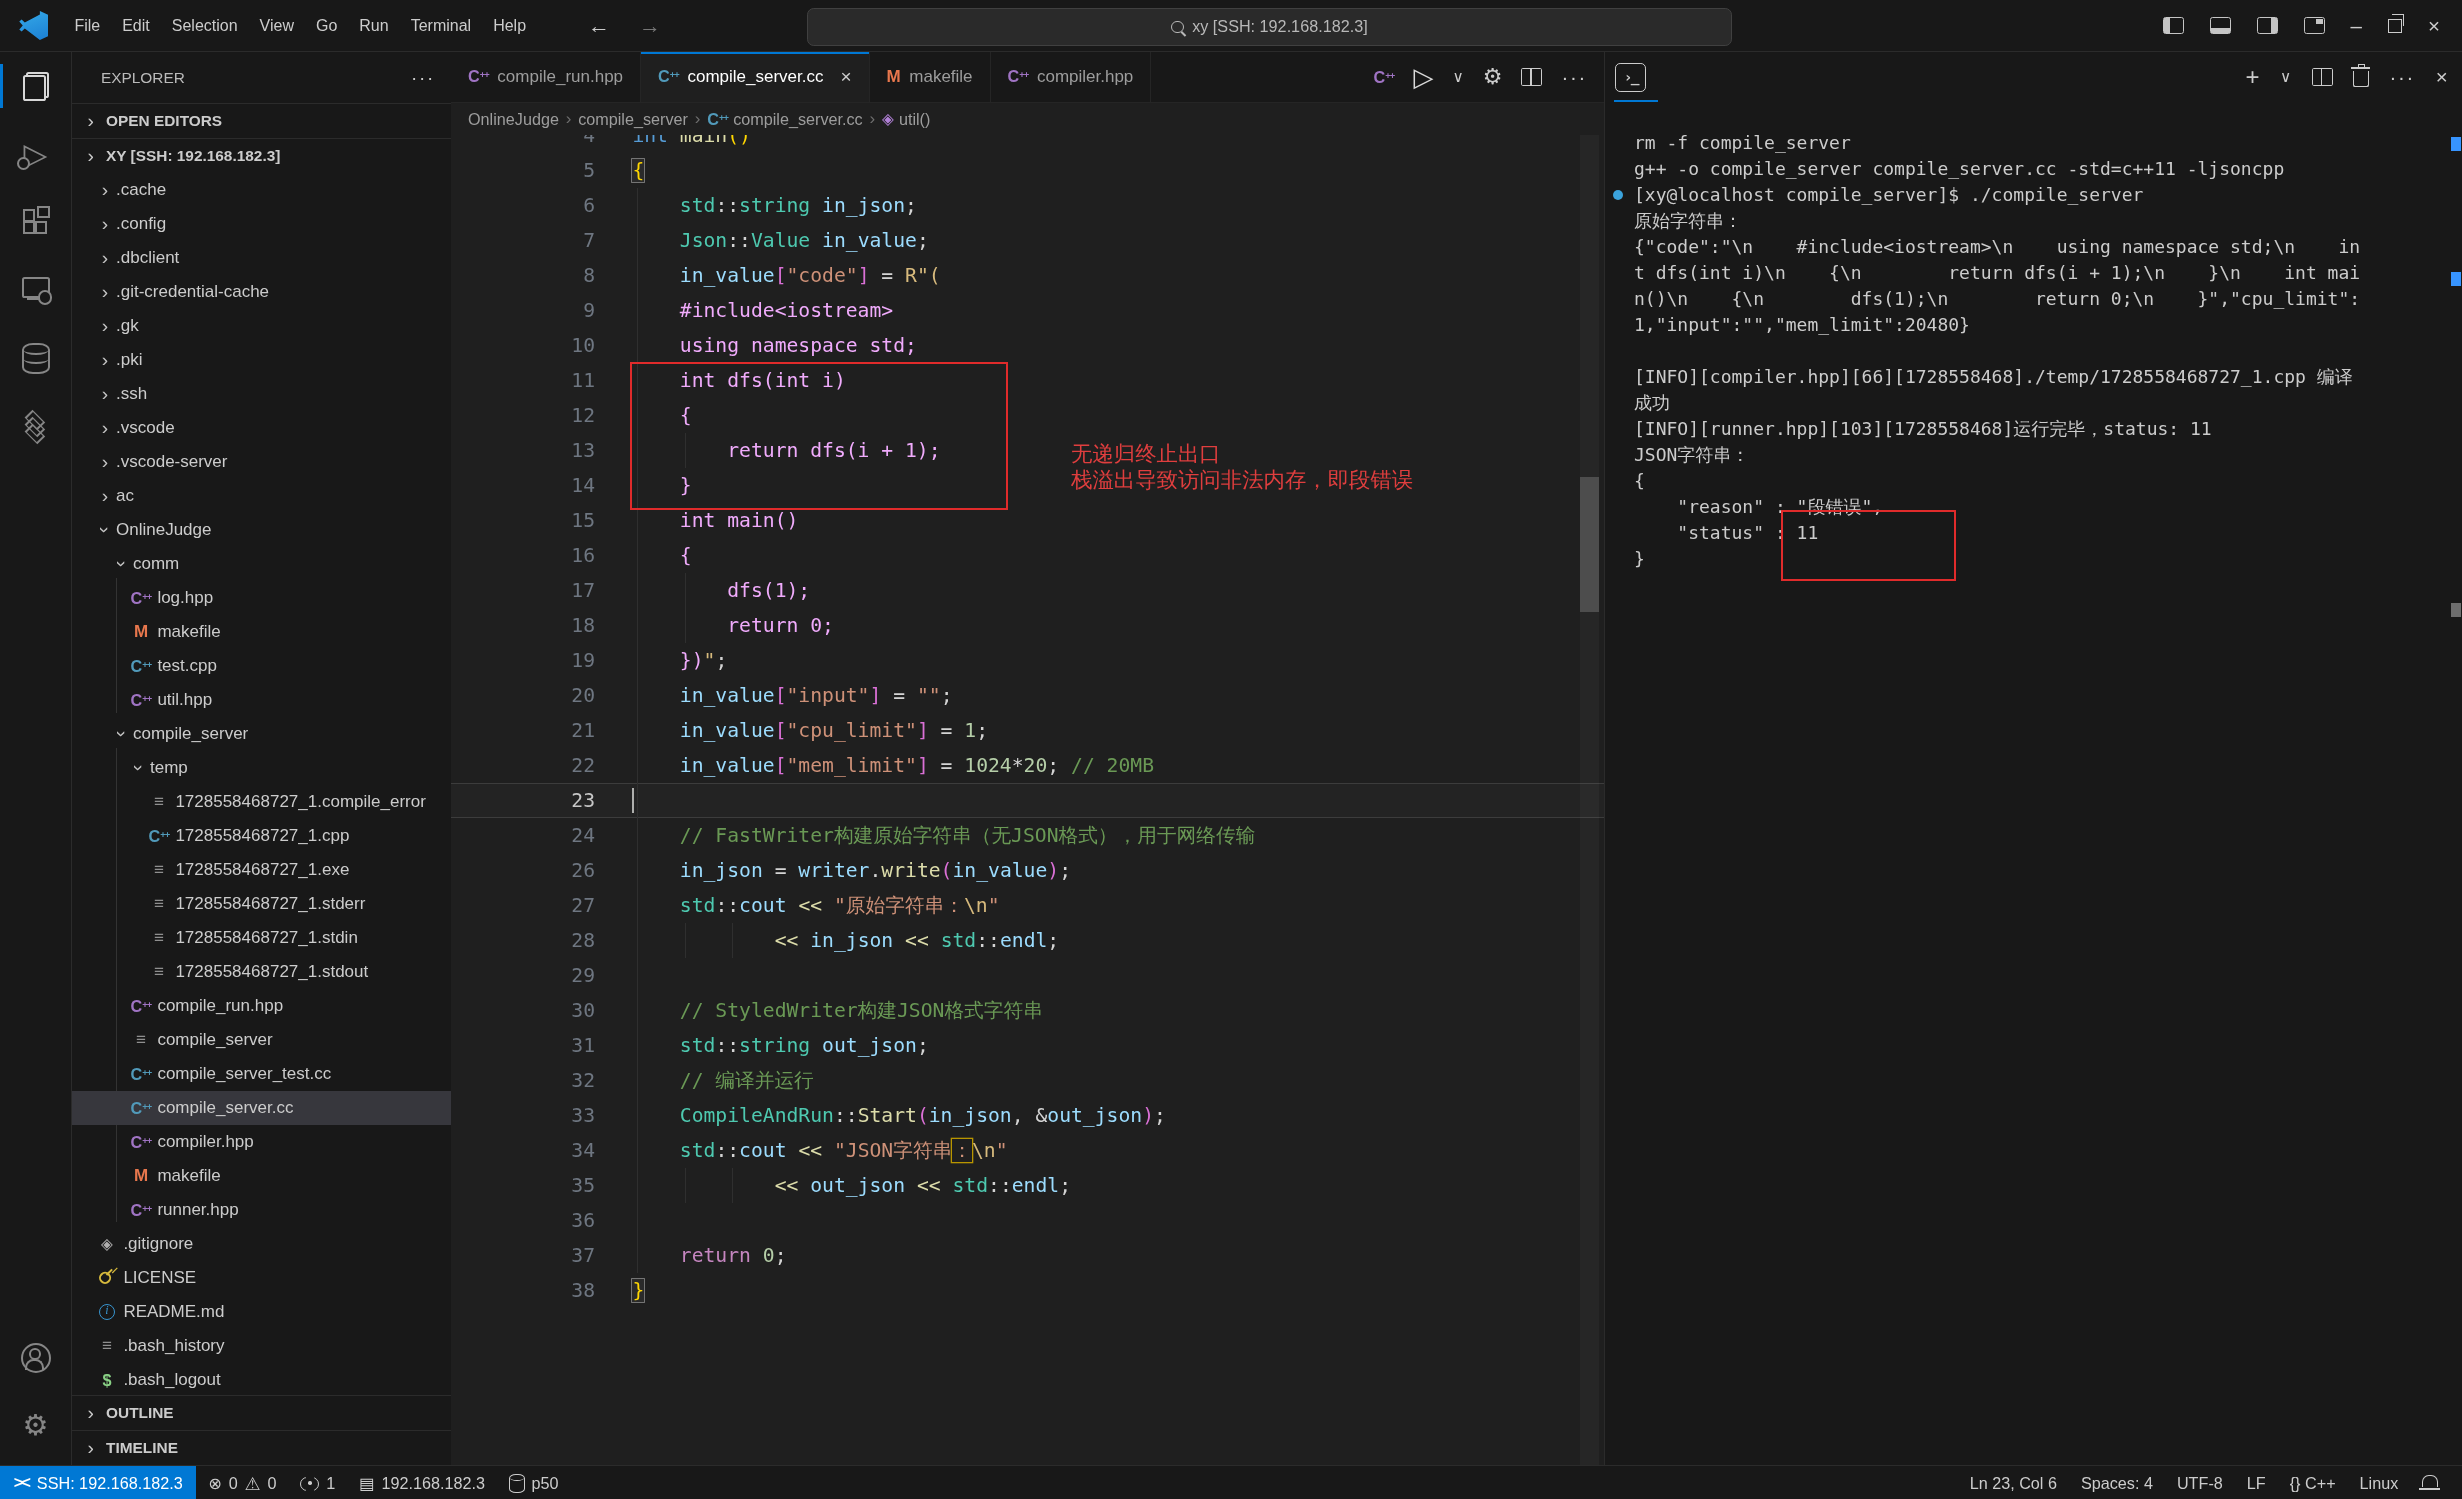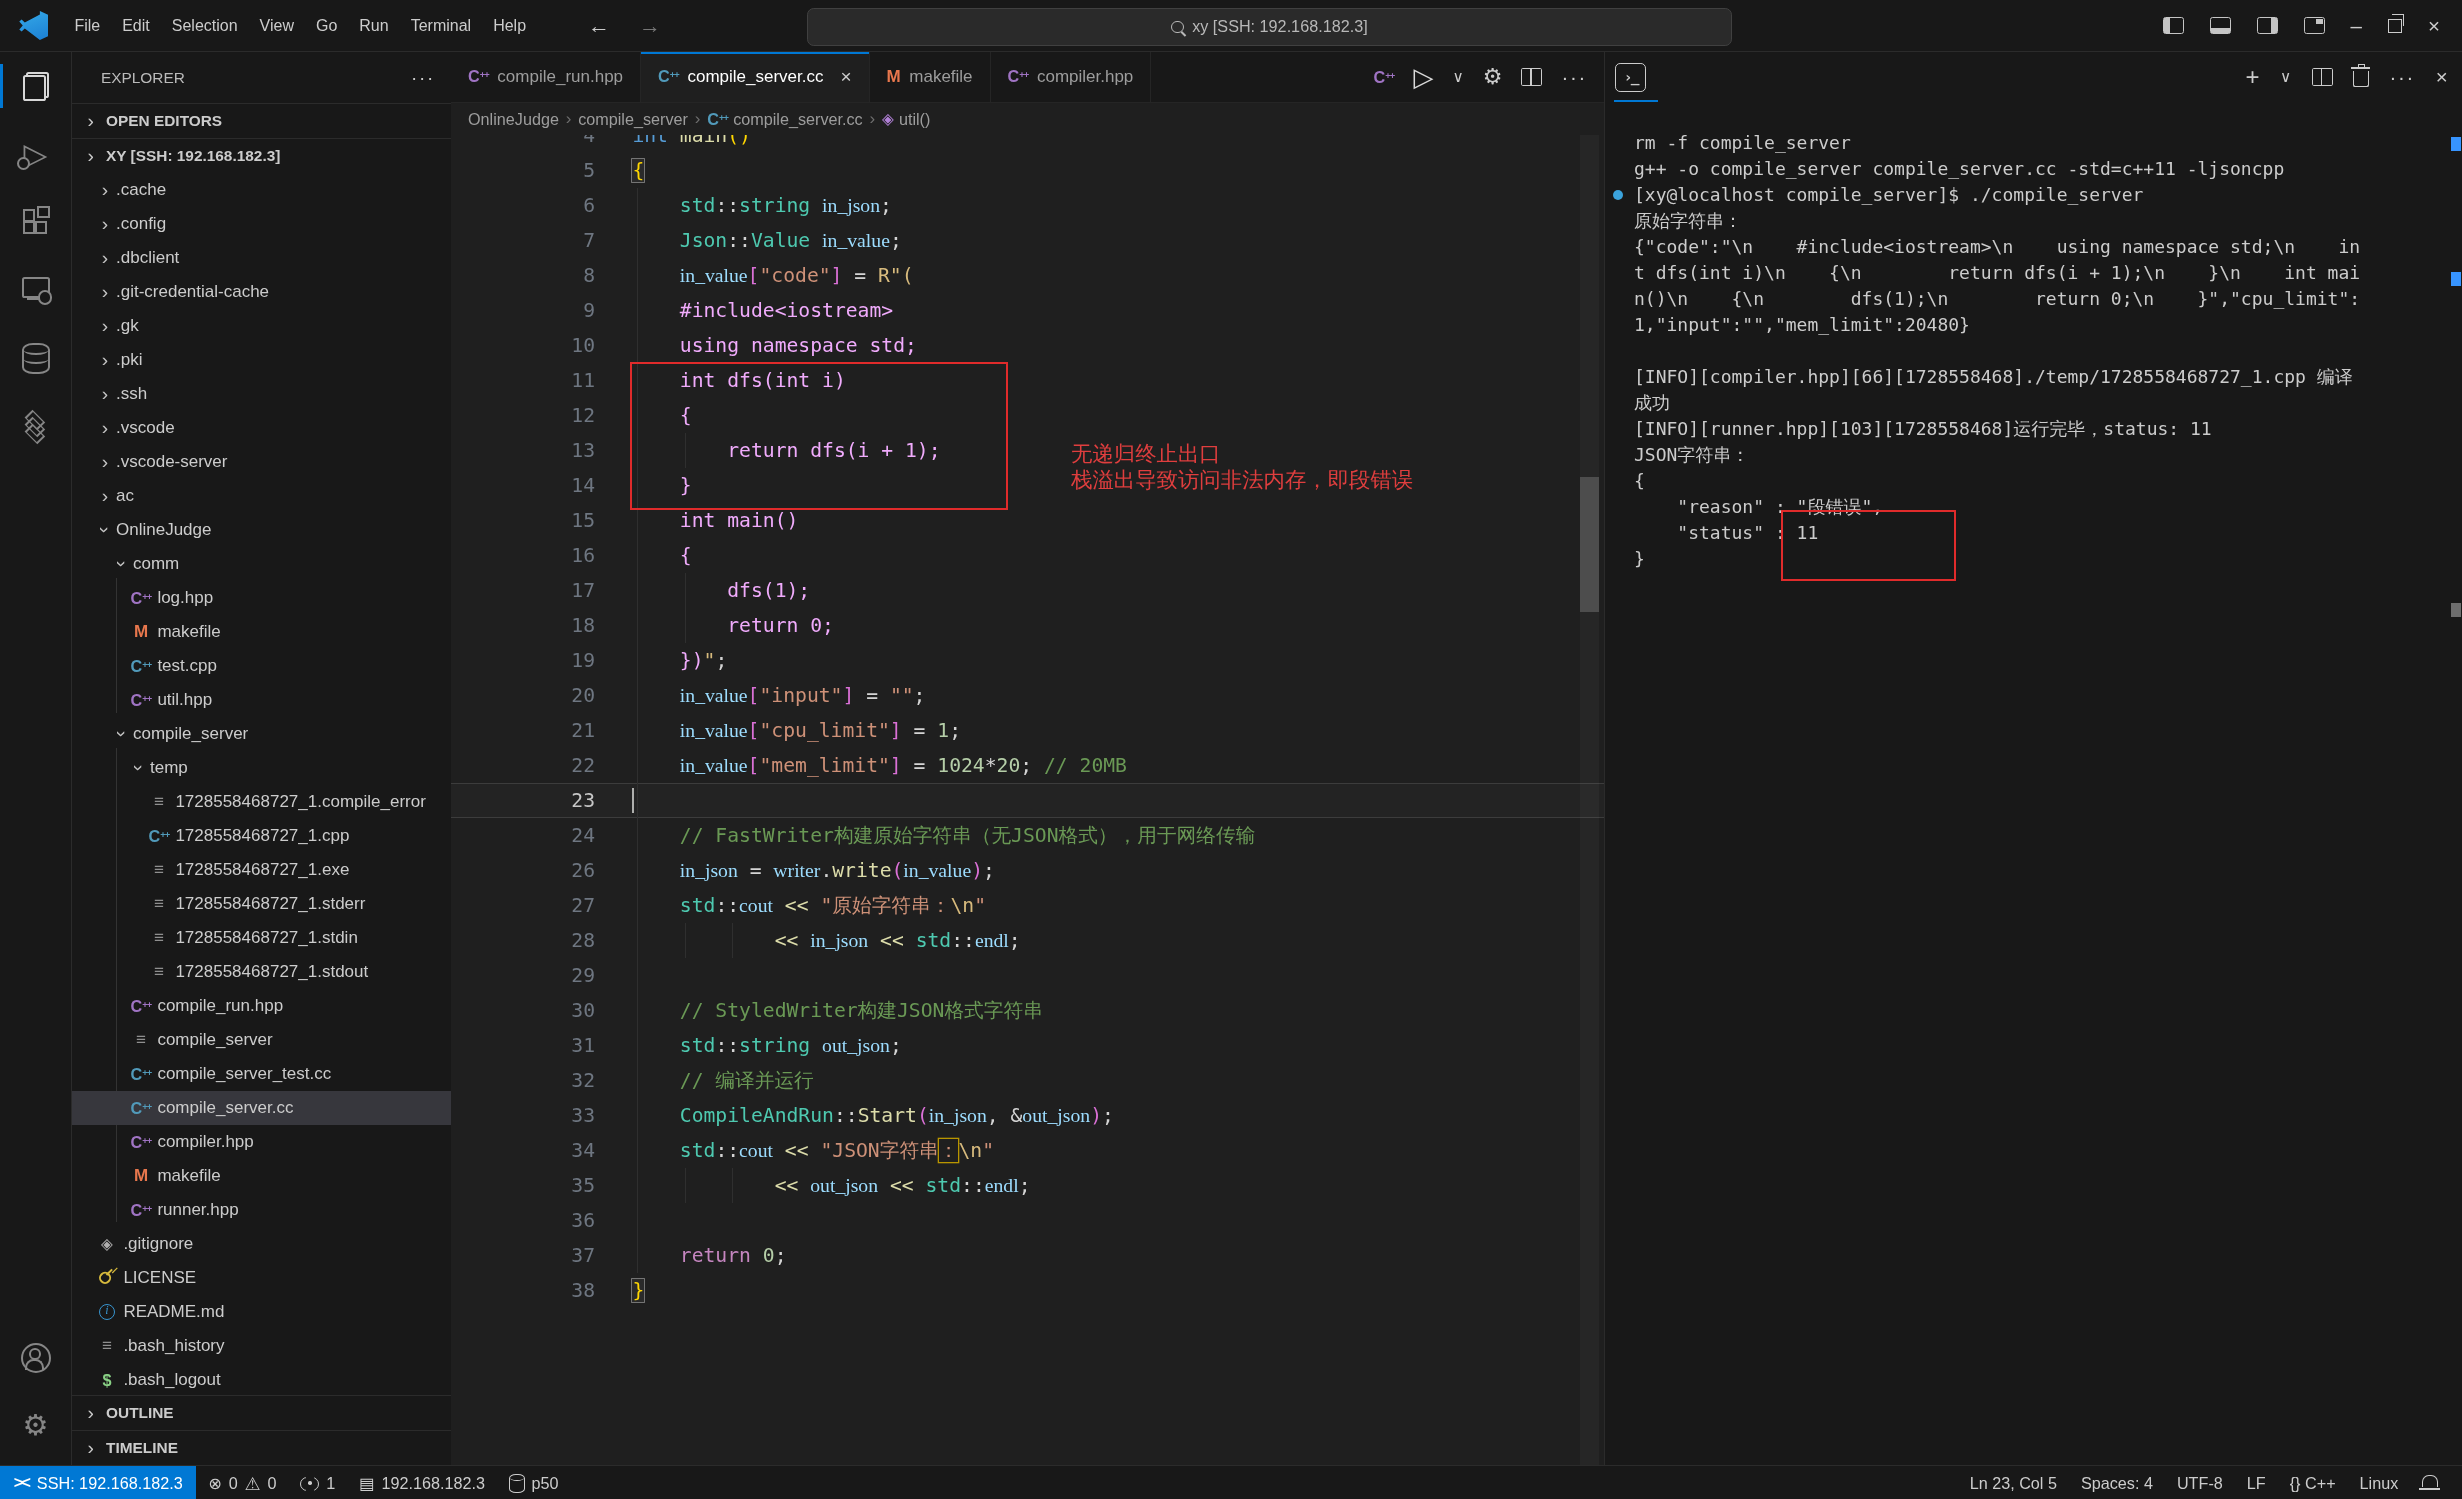--- a/index.html
+++ b/index.html
@@ -119,21 +119,21 @@
   #editor{left:451px;top:135px;width:1153px;height:1330px;background:#1F1F1F;overflow:hidden;}
   #code{position:absolute;left:0;top:-17px;right:0;font-family:"DejaVu Sans Mono","Liberation Mono",monospace;font-size:19.7px;}
   .cline{height:35px;line-height:35px;display:flex;white-space:pre;position:relative;}
   .cline .gut{width:166px;box-sizing:border-box;padding-right:22px;text-align:right;color:#6E7681;flex:none;}
   .cline.cur .gut{color:#C6C6C6;}
   .cline .lc{padding-left:15.4px;position:relative;}
   .cline.cur{background:#232323;box-shadow:inset 0 0.9px 0 #3C3C3C,inset 0 -0.9px 0 #3C3C3C;}
   .gl{position:absolute;top:0;bottom:0;width:0.9px;background:#2F2F2F;}
   .cursorbar{position:absolute;left:181px;top:5.1px;width:1.7px;height:25px;background:#AEAFAD;}
   .tk-kw{color:#569CD6;} .tk-ctl{color:#C586C0;} .tk-type{color:#4EC9B0;} .tk-fn{color:#DCDCAA;}
-  .tk-var{color:#9CDCFE;font-family:Liberation Serif, serif;} .tk-str{color:#CE9178;} .tk-raw{color:#f0abfc;} .tk-esc{color:#D7BA7D;}
+  .tk-var{color:#9CDCFE;} .tk-str{color:#CE9178;} .tk-raw{color:#f0abfc;} .tk-esc{color:#D7BA7D;}
   .tk-num{color:#B5CEA8;} .tk-cmt{color:#6A9955;} .tk-pun{color:#D4D4D4;} .tk-b1{color:#FFD700;} .tk-b2{color:#DA70D6;}
   .tk-b1m{color:#FFD700;box-shadow:0 0 0 0.9px #7E7E7E;background:rgba(120,120,120,0.12);}
   .tk-strm{color:#CE9178;box-shadow:0 0 0 1.3px #B89500;}
   #ed-redbox{left:179px;top:227px;width:374px;height:144px;border:2.6px solid #E02B2B;}
   #ed-ann{left:620px;top:306px;font-size:21.4px;line-height:26px;color:#E03E3E;}
   #ed-scroll-track{right:5.1px;top:0;width:19px;height:1330px;background:rgba(255,255,255,0.035);}
   #ed-scroll-thumb{right:5.1px;top:342px;width:19px;height:135px;background:rgba(255,255,255,0.18);}
 
   
   #panel{left:1604px;top:52px;width:858px;height:1413px;background:#181818;border-left:0.9px solid #2B2B2B;}
@@ -628,21 +628,21 @@
   <div class="sb-item">
     <span class="glyph">▤</span>
     <span>192.168.182.3</span>
   </div>
   <div class="sb-item">
     <span class="cyl"></span>
     <span>p50</span>
   </div>
   <div id="sb-right">
     <div class="sb-item">
-        <span>Ln 23, Col 5</span>
+        <span>Ln 23, Col 6</span>
       </div>
     <div class="sb-item">
         <span>Spaces: 4</span>
       </div>
     <div class="sb-item">
         <span>UTF-8</span>
       </div>
     <div class="sb-item">
         <span>LF</span>
       </div>

